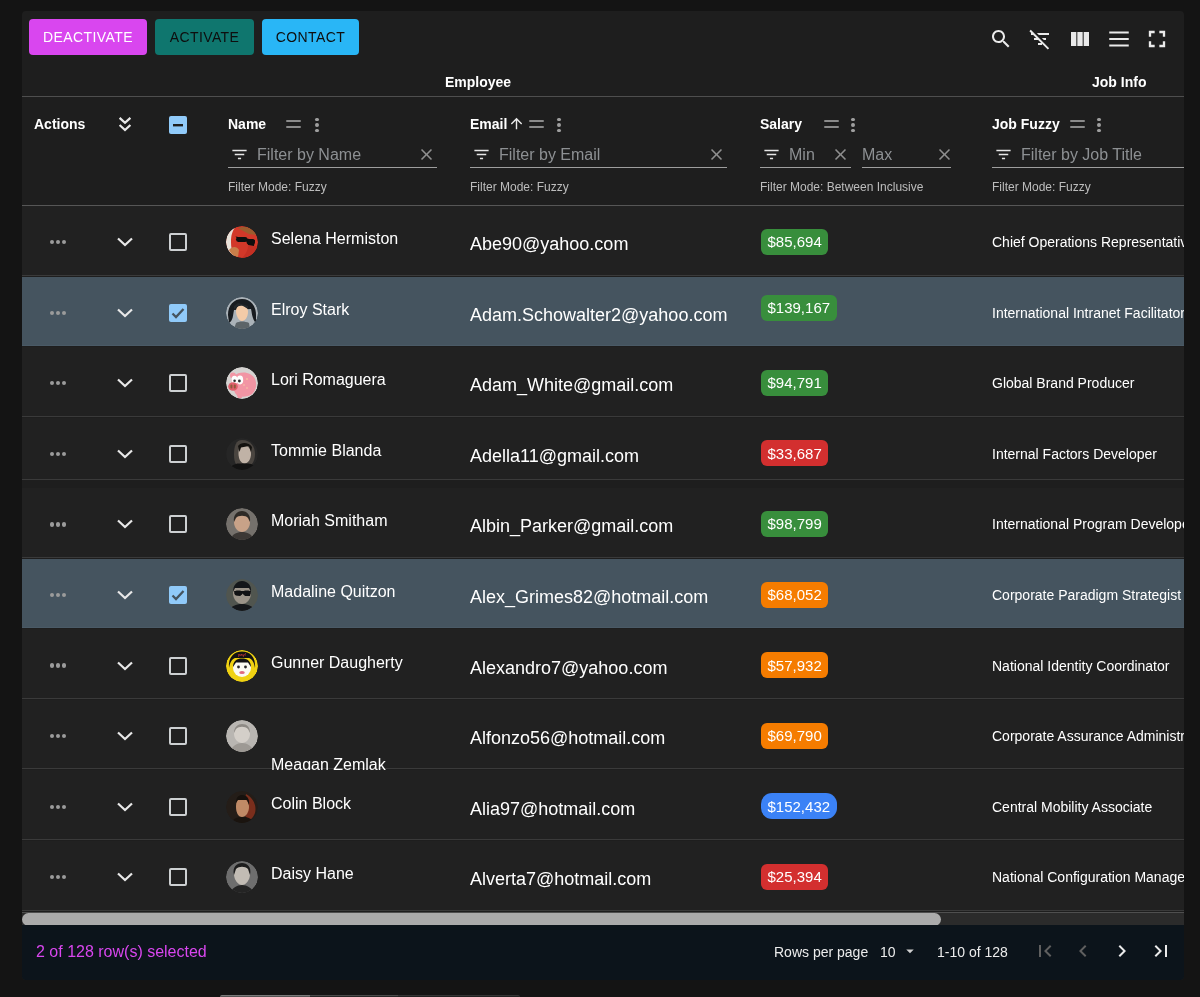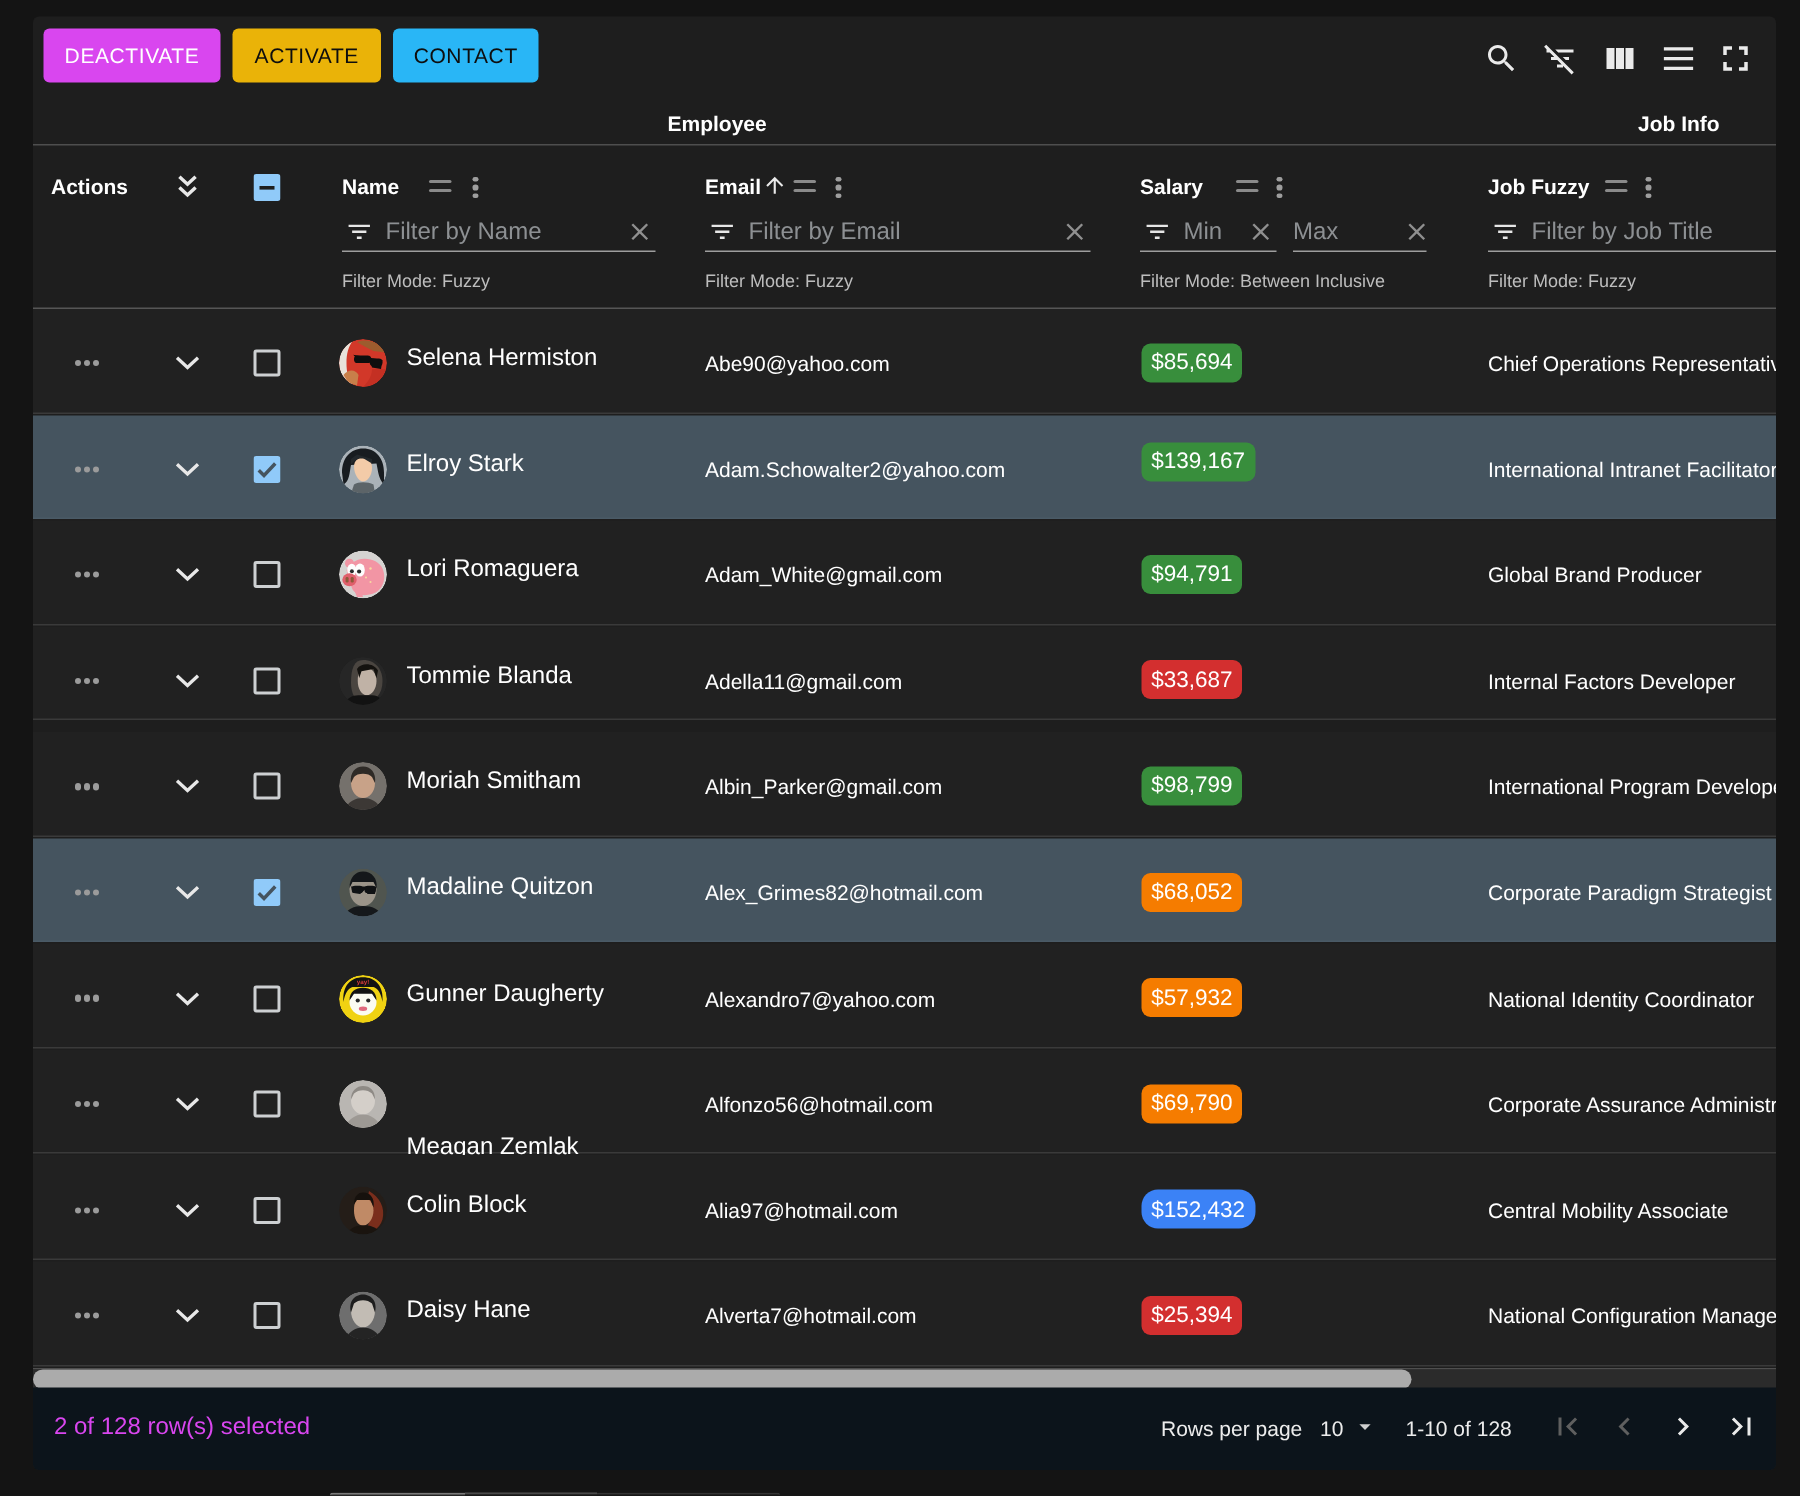--- a/index.html
+++ b/index.html
@@ -11,31 +11,31 @@
 .dragh { position:absolute; width:15px; height:2px; border-radius:1px; background:#8a8a8a; }
 .dot { position:absolute; width:3.8px; height:3.8px; border-radius:50%; }
 .dot4 { position:absolute; width:4.2px; height:4.2px; border-radius:50%; }
 .cb-off { position:absolute; width:18px; height:18px; border:2px solid #cdd0d2; border-radius:2px; }
 .ph { position:absolute; font-size:16px; color:#8d9093; white-space:nowrap; }
 .fmode { position:absolute; font-size:12px; color:#bdbdbd; white-space:nowrap; }
 .uline { position:absolute; height:1px; background:#9e9e9e; }
 .row { position:absolute; left:0; width:1162px; background:#212121; border-bottom:1px solid #3a3a3a; }
 .row.sel { background:#45545f; border-bottom:1px solid #4a5a66; }
 .name { position:absolute; font-size:16px; color:#fff; white-space:nowrap; }
-.email { position:absolute; font-size:14px; color:#fff; white-space:nowrap; }
+.email { position:absolute; font-size:18px; color:#fff; white-space:nowrap; }
 .job { position:absolute; font-size:14px; color:#fff; white-space:nowrap; }
 .chip { position:absolute; height:26px; border-radius:6px; color:#fff; font-size:15px; display:flex; align-items:center; padding:0 6.5px; }
 .av { position:absolute; width:32px; height:32px; border-radius:50%; overflow:hidden; }
 .icbtn { position:absolute; width:24px; height:24px; }
 
 </style></head><body>
 <div id="page">
     <div id="paper">
 <div class="btn" style="left:7px;width:118px;background:#d946ef;color:#fff;">DEACTIVATE</div>
-<div class="btn" style="left:133px;width:99px;background:#eab308;color:#0e0e0e;">ACTIVATE</div>
+<div class="btn" style="left:133px;width:99px;background:#0f766e;color:#0e0e0e;">ACTIVATE</div>
 <div class="btn" style="left:240px;width:97px;background:#29b6f6;color:#0e0e0e;">CONTACT</div>
 <div class="icbtn" style="left:967.0px;top:15.5px"><svg width="24" height="24" viewBox="0 0 24 24" fill="#eaeaea">
           <path d="M15.5 14h-.79l-.28-.27C15.41 12.59 16 11.11 16 9.5 16 5.91 13.09 3 9.5 3S3 5.91 3 9.5 5.91 16 9.5 16c1.61 0 3.09-.59 4.23-1.57l.27.28v.79l5 4.99L20.49 19l-4.99-5zm-6 0C7.01 14 5 11.99 5 9.5S7.01 5 9.5 5 14 7.01 14 9.5 11.99 14 9.5 14z"></path>
         </svg></div>
 <div class="icbtn" style="left:1006.0px;top:15.5px"><svg width="24" height="24" viewBox="0 0 24 24" fill="#eaeaea">
           <path d="M10.83 8H21V6H8.83l2 2zm5 5H18v-2h-4.17l2 2zM14 16.83V18h-4v-2h3.17l-3-3H6v-2h2.17l-3-3H3V6h.17L1.39 4.22 2.8 2.81l18.38 18.38-1.41 1.41L14 16.83z"></path>
         </svg></div>
 <div class="icbtn" style="left:1045.5px;top:15.5px"><svg width="24" height="24" viewBox="0 0 24 24" fill="#eaeaea">
           <path d="M14.67 5v14H9.33V5h5.34zm1 14H21V5h-5.33v14zm-7.34 0V5H3v14h5.33z"></path>
         </svg></div>

